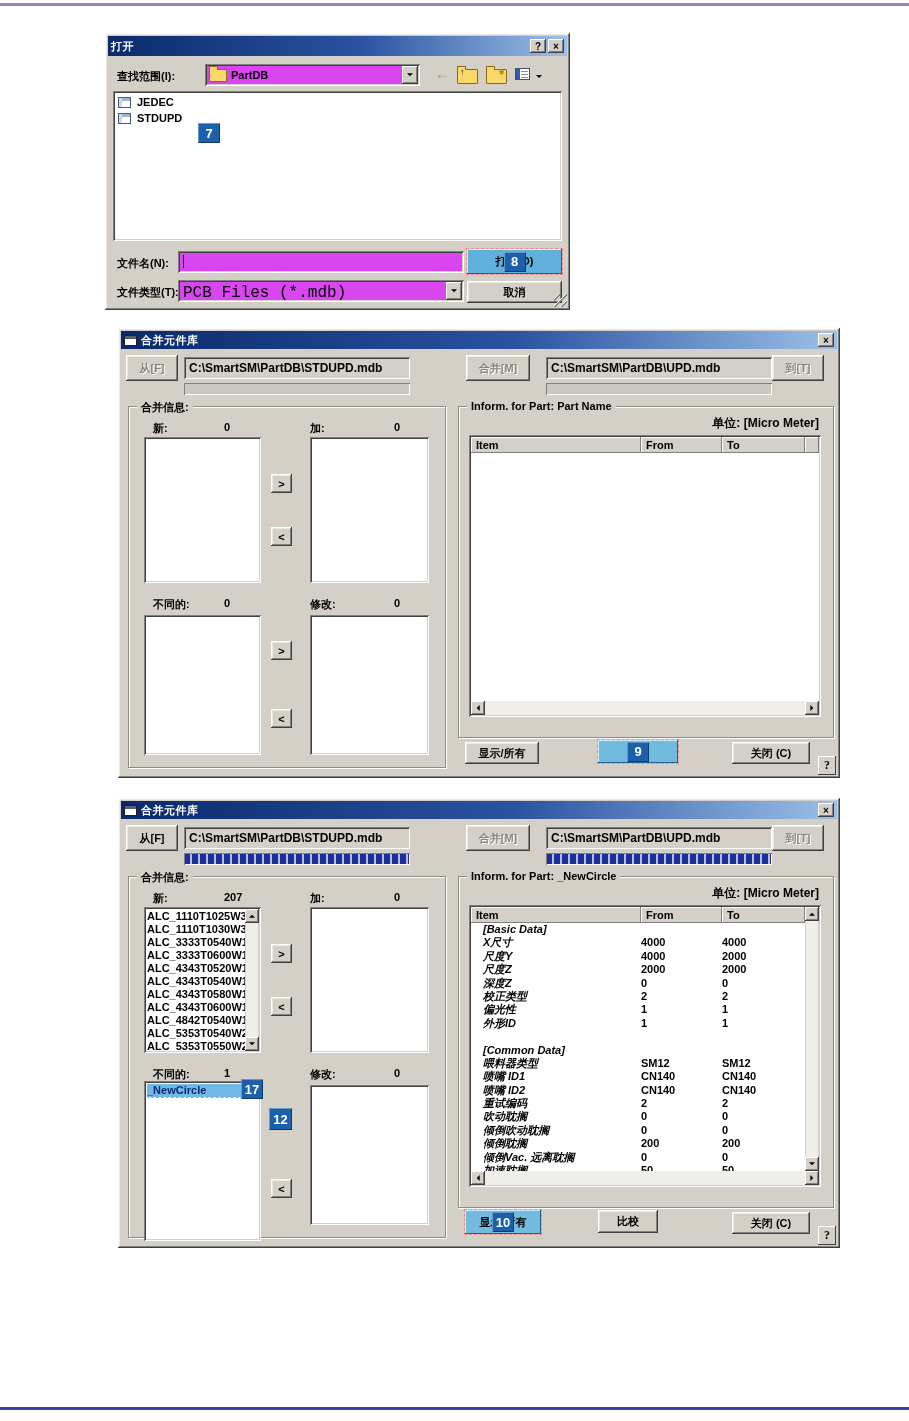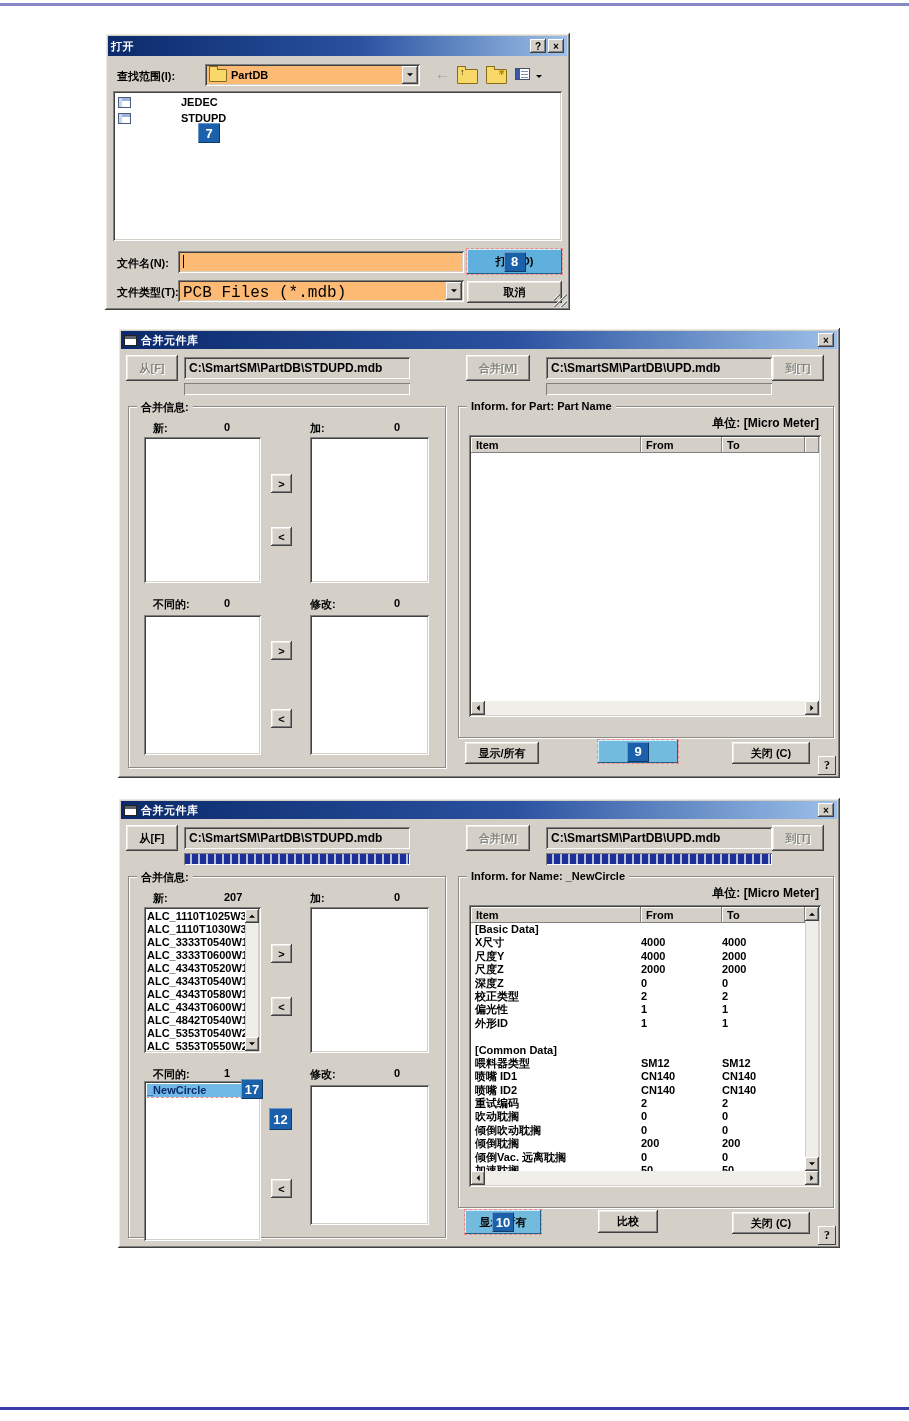--- a/index.html
+++ b/index.html
@@ -20,21 +20,21 @@
   .tb-right{margin-left:auto;display:flex;gap:2px;}
   .tbtn{width:16px;height:14px;background:#d4d0c8;border:0;padding:0;
        box-shadow:inset -1px -1px #404040,inset 1px 1px #fff,inset -2px -2px #808080;
        font:bold 10px "Liberation Sans",sans-serif;color:#000;display:flex;align-items:center;justify-content:center;}
   .btn{position:absolute;background:#d4d0c8;border:0;padding:0;
        box-shadow:inset -1px -1px #404040,inset 1px 1px #fff,inset -2px -2px #808080,inset 2px 2px #ece9e2;
        font:bold 11px "Liberation Sans","DejaVu Sans",sans-serif;color:#000;
        display:flex;align-items:center;justify-content:center;}
   .btn.dis{color:#86867e;text-shadow:1px 1px 0 #fff;}
   .btn.hl{background:#72bade;box-shadow:inset -1px -1px #21618e,inset 1px 1px #cfeefc;outline:1px dashed #f08888;}
-  .sunken{background:#fdba74;box-shadow:inset 1px 1px #808080,inset -1px -1px #fff,inset 2px 2px #404040,inset -2px -2px #d4d0c8;}
+  .sunken{background:#d946ef;box-shadow:inset 1px 1px #808080,inset -1px -1px #fff,inset 2px 2px #404040,inset -2px -2px #d4d0c8;}
   .lbl{position:absolute;font-weight:bold;font-size:11px;white-space:nowrap;}
   .group{position:absolute;border:1px solid #8c8c84;box-shadow:inset 1px 1px 0 #fff,1px 1px 0 #fff;}
   .group-label{position:absolute;top:-7px;background:#d4d0c8;padding:0 4px;font-weight:bold;font-size:11px;white-space:nowrap;}
   .badge{position:absolute;width:22px;height:20px;background:#1a60aa;color:#fff;
        font:bold 13px "Liberation Sans",sans-serif;display:flex;align-items:center;justify-content:center;
        box-shadow:inset 1px 1px 0 rgba(255,255,255,.35),inset -1px -1px 0 rgba(0,0,0,.4);z-index:9;}
 
   
   .lb{position:absolute;background:#fff;box-shadow:inset 1px 1px #808080,inset -1px -1px #fff,inset 2px 2px #404040,inset -2px -2px #d4d0c8;overflow:hidden;}
   .lb-inner{position:absolute;left:3px;top:3px;right:3px;bottom:3px;overflow:hidden;}
@@ -53,21 +53,21 @@
   .sbtn.right::before{border-left-color:#000;transform:translate(-28%,-50%);}
 
   
   .gtable{position:absolute;background:#fff;box-shadow:inset 1px 1px #808080,inset -1px -1px #fff,inset 2px 2px #404040,inset -2px -2px #d4d0c8;}
   .ghead{position:absolute;left:2px;top:2px;right:2px;height:16px;display:flex;}
   .hcell{height:16px;background:#d4d0c8;box-shadow:inset -1px -1px #808080,inset 1px 1px #fff;
        box-sizing:border-box;padding:2px 0 0 5px;font-size:11px;font-weight:bold;}
   .gbody{position:absolute;left:2px;top:18px;right:2px;bottom:16px;overflow:hidden;}
   .trow{height:13.4px;display:flex;}
   .tc{font-size:11px;font-weight:bold;line-height:13px;white-space:nowrap;overflow:hidden;}
-  .tc-item{width:170px;padding-left:4px;box-sizing:border-box;}
+  .tc-item{width:170px;padding-left:12px;box-sizing:border-box;font-style:italic;}
   .tc-from{width:81px;}
   .tc-to{width:83px;}
 
   
   .mdb-ico{display:inline-block;width:13px;height:11px;border:1px solid #4a5a78;background:
        linear-gradient(180deg,#9cb4dc 0 3px,#fff 3px);box-shadow:inset 3px 0 0 #c8d6ee;box-sizing:border-box;}
   .win-ico{width:13px;height:11px;border:1px solid #202020;background:linear-gradient(180deg,#58606c 0 3px,#fff 3px);box-sizing:border-box;}
   .folder-ico{position:relative;display:inline-block;width:16px;height:11px;background:#f8d868;border:1px solid #886c18;border-radius:1px;}
   .folder-ico::before{content:"";position:absolute;left:-1px;top:-4px;width:7px;height:3px;background:#f8d868;border:1px solid #886c18;border-bottom:0;border-radius:1px 1px 0 0;}
   .folder-ico .ovl{position:absolute;left:2px;top:-3px;font-size:9px;line-height:11px;color:#201800;font-weight:bold;}
@@ -83,21 +83,21 @@
 
   .path-field{position:absolute;box-shadow:inset 1px 1px #808080,inset -1px -1px #fff,inset 2px 2px #404040,inset -2px -2px #d4d0c8;
        background:#d4d0c8;display:flex;align-items:center;padding-left:5px;box-sizing:border-box;
        font-size:12px;font-weight:bold;white-space:nowrap;overflow:hidden;}
   .prog{position:absolute;box-shadow:inset 1px 1px #808080,inset -1px -1px #fff;background:#ccc8c0;}
   .prog.fill{background:repeating-linear-gradient(90deg,#1c2f9c 0 6px,#b8c0d0 6px 8px);}
 
   .grip{position:absolute;right:3px;bottom:3px;width:13px;height:13px;
        background:repeating-linear-gradient(135deg,transparent 0 3px,#fff 3px 4px,#808080 4px 5px);}
   .file-row{display:flex;align-items:center;gap:4px;height:16px;padding-left:2px;}
-  .fname{font-size:11px;font-weight:bold;padding:0 2px;margin-left:44px;}
+  .fname{font-size:11px;font-weight:bold;padding:0 2px;}
   .fname.sel{background:#2a64c0;color:#fff;padding-right:46px;}
   .caret{position:absolute;left:5px;top:4px;width:1px;height:13px;background:#000;}
   .helpbox{position:absolute;width:18px;height:19px;background:#d4d0c8;
        box-shadow:inset -1px -1px #404040,inset 1px 1px #fff;display:flex;align-items:center;justify-content:center;
        font:bold 12px "Liberation Serif",serif;}
   .unit-lbl{position:absolute;right:14px;font-size:12px;font-weight:bold;}
   .mono{font-family:"Liberation Mono","DejaVu Sans Mono",monospace;font-weight:normal;font-size:16px;}
 </style>
 </head>
 <body>
@@ -323,21 +323,21 @@
         <span>&gt;</span>
       </button>
     <button class="btn" style="left:142px;top:302px;width:21px;height:19px;">
         <span>&lt;</span>
       </button>
   </div>
   <div class="badge" style="left:123px;top:281px;">17</div>
   <div class="badge" style="left:151px;top:310px;width:23px;height:22px;">12</div>
 
   <div class="group" style="left:340px;top:78px;width:374px;height:330px;">
-    <span class="group-label" style="left:8px;">Inform. for Name: _NewCircle</span>
+    <span class="group-label" style="left:8px;">Inform. for Part: _NewCircle</span>
     <span class="unit-lbl" style="top:8px;">单位: [Micro Meter]</span>
     <div class="gtable" style="left:10px;top:28px;width:352px;height:282px;">
       <div class="ghead" style="right:16px;">
         <span class="hcell" style="width:170px;">Item</span>
         <span class="hcell" style="width:81px;">From</span>
         <span class="hcell" style="flex:1;">To</span>
       </div>
       <div class="gbody" style="right:16px;">
           <div class="trow">
             <span class="tc tc-item">[Basic Data]</span>

